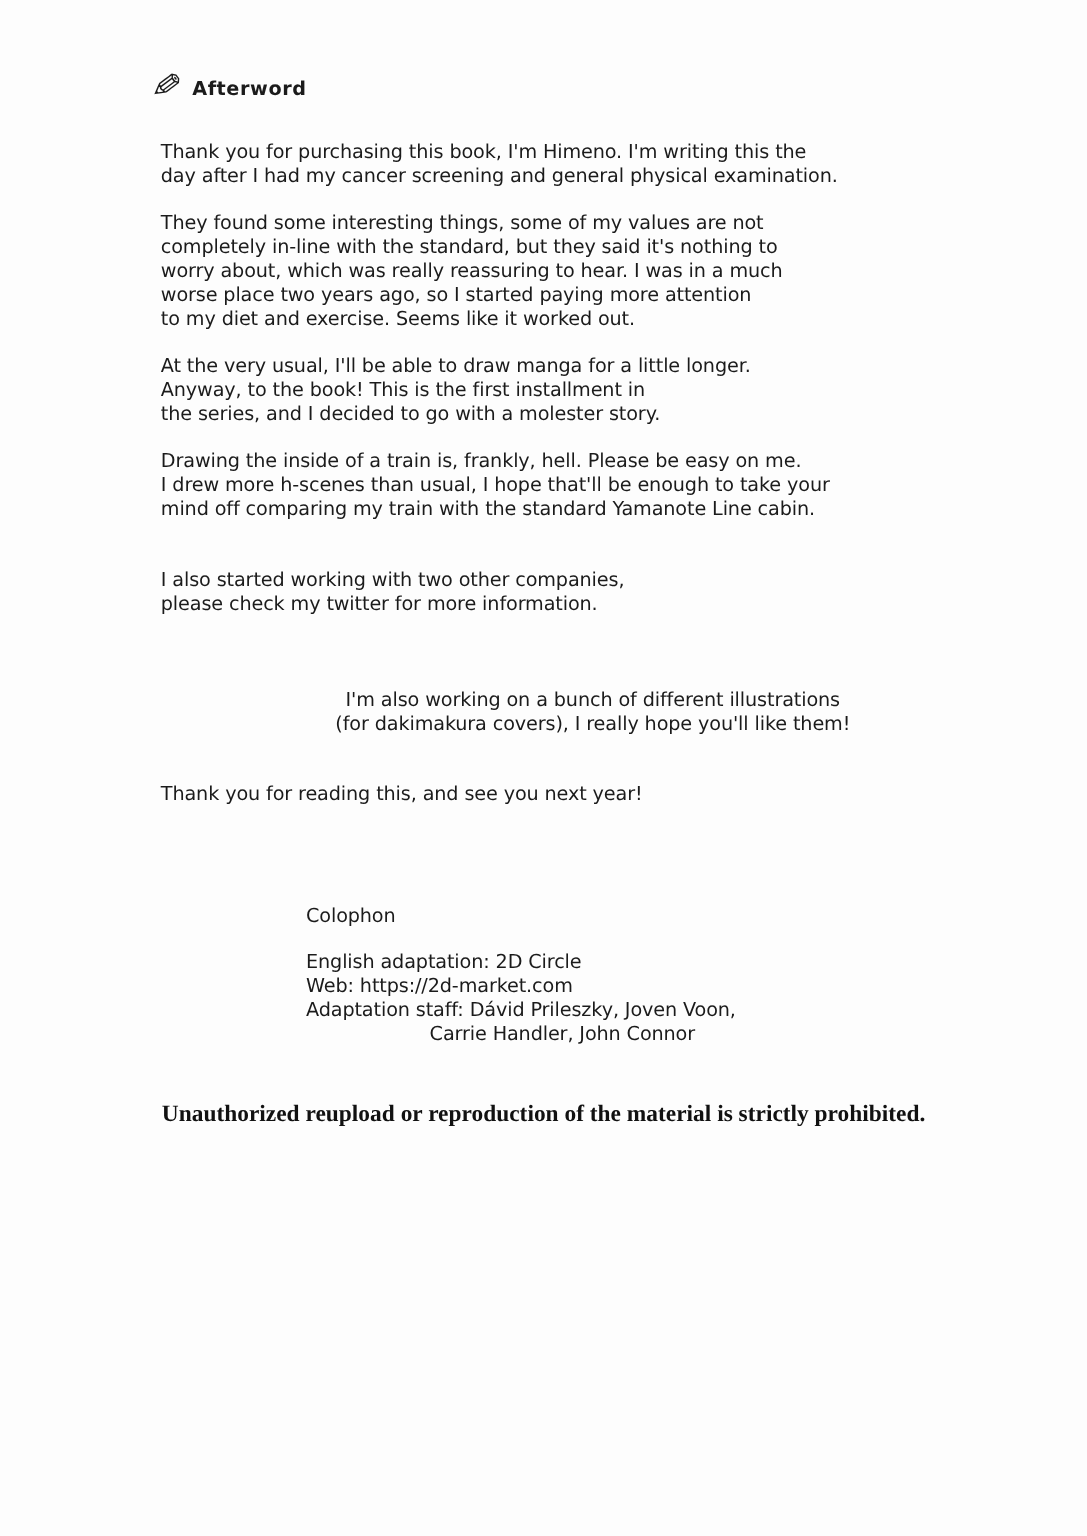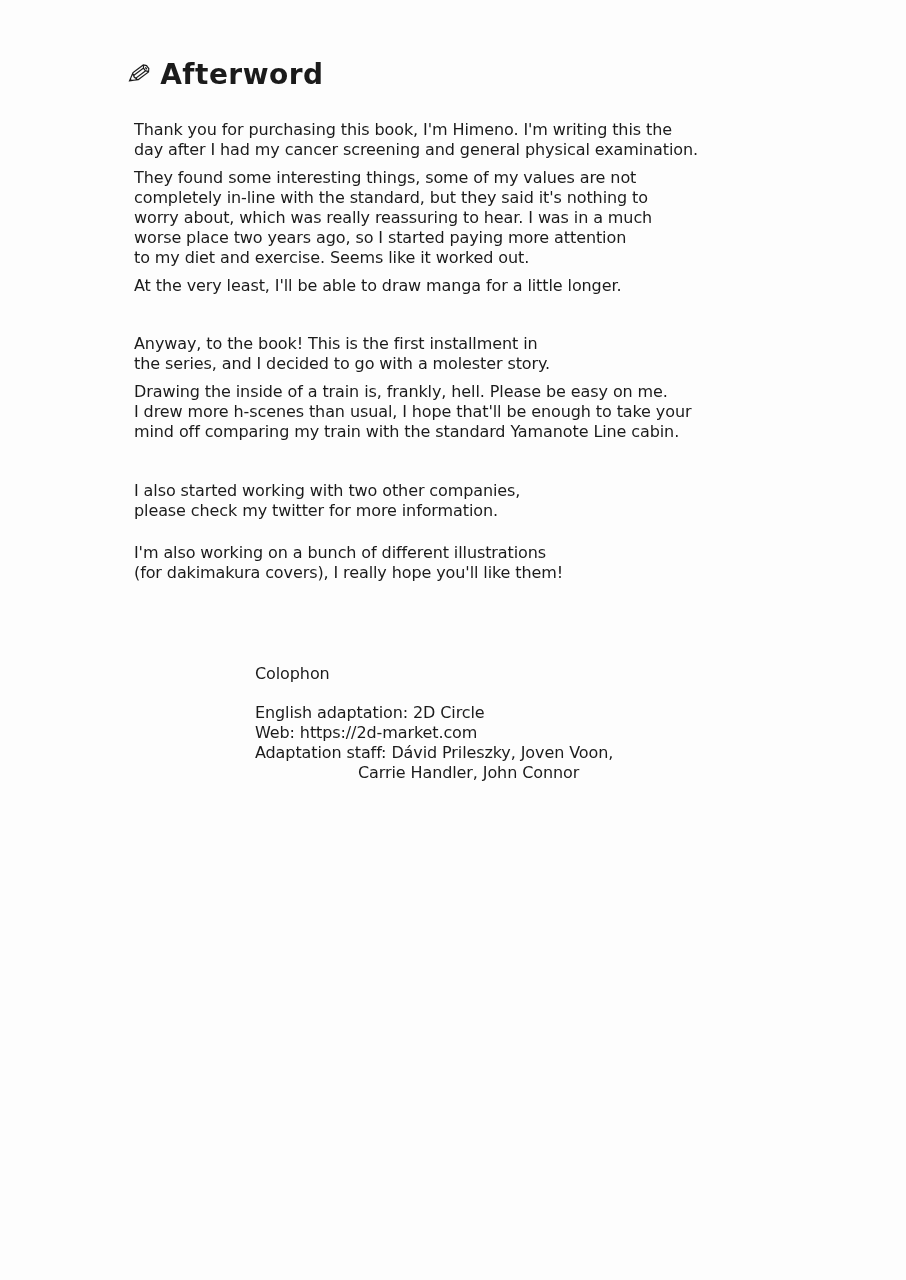--- a/index.html
+++ b/index.html
@@ -25,40 +25,40 @@
   }
   .pencil {
     display: inline-block;
     font-size: 30px;
     line-height: 30px;
     transform: scaleX(-1) rotate(-8deg);
     font-weight: 700;
   }
   .page-title {
     margin: 0;
-    font-size: 28px;
+    font-size: 16px;
     font-weight: 700;
     letter-spacing: 0.5px;
   }
   .body-text {
     margin-left: 134px;
     width: 720px;
   }
   .para {
     margin: 0;
     font-size: 16px;
     line-height: 20px;
     white-space: pre-line;
     letter-spacing: -0.1px;
   }
   .mt-first { margin-top: 29px; }
-  .mt-s  { margin-top: 8px; }
-  .mt-m  { margin-top: 38px; }
+  .mt-s  { margin-top: 19px; }
+  .mt-m  { }
   .mt-l  { margin-top: 39px; }
-  .mt-xl { margin-top: 22px; }
+  .mt-xl { margin-top: 60px; text-align: center; }
   .colophon {
     margin-left: 255px;
     font-size: 16px;
     line-height: 20px;
     letter-spacing: -0.1px;
   }
   .colophon-title {
     margin-top: 81px;
   }
   .colophon-block {
@@ -87,38 +87,40 @@
   </div>
 
   <div class="body-text">
     <p class="para mt-first">Thank you for purchasing this book, I'm Himeno. I'm writing this the
 day after I had my cancer screening and general physical examination.</p>
     <p class="para mt-s">They found some interesting things, some of my values are not
 completely in-line with the standard, but they said it's nothing to
 worry about, which was really reassuring to hear. I was in a much
 worse place two years ago, so I started paying more attention
 to my diet and exercise. Seems like it worked out.</p>
-    <p class="para mt-s">At the very least, I'll be able to draw manga for a little longer.</p>
+    <p class="para mt-s">At the very usual, I'll be able to draw manga for a little longer.</p>
     <p class="para mt-m">Anyway, to the book! This is the first installment in
 the series, and I decided to go with a molester story.</p>
     <p class="para mt-s">Drawing the inside of a train is, frankly, hell. Please be easy on me.
 I drew more h-scenes than usual, I hope that'll be enough to take your
 mind off comparing my train with the standard Yamanote Line cabin.</p>
     <p class="para mt-l">I also started working with two other companies,
 please check my twitter for more information.</p>
     <p class="para mt-xl">I'm also working on a bunch of different illustrations
 (for dakimakura covers), I really hope you'll like them!</p>
+    <p class="para mt-l">Thank you for reading this, and see you next year!</p>
   </div>
 
   <div class="colophon">
     <div class="colophon-title colophon-line">Colophon</div>
 
 
     <div class="colophon-block">
       <div class="colophon-line">English adaptation: 2D Circle</div>
       <div class="colophon-line">Web: https://2d-market.com</div>
       <div class="colophon-line">Adaptation staff: Dávid Prileszky, Joven Voon,</div>
       <div class="colophon-line indent-staff">Carrie Handler, John Connor</div>
     </div>
   </div>
 
+  <div class="footer-note">Unauthorized reupload or reproduction of the material is strictly prohibited.</div>
 
 </div>
 
 </body></html>

